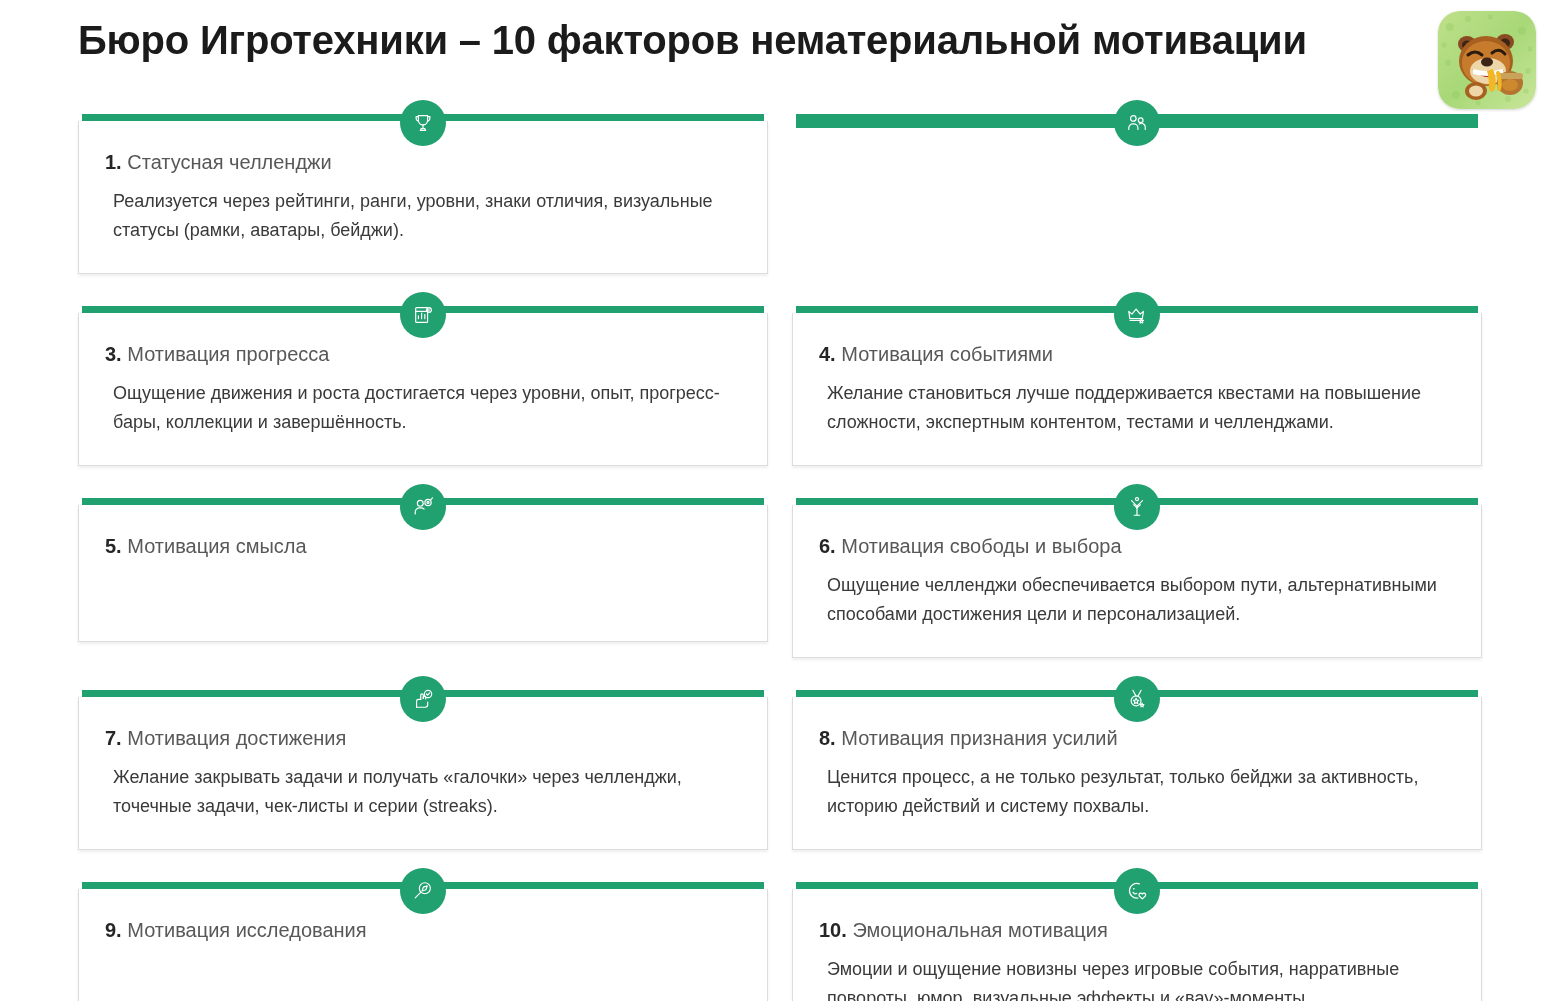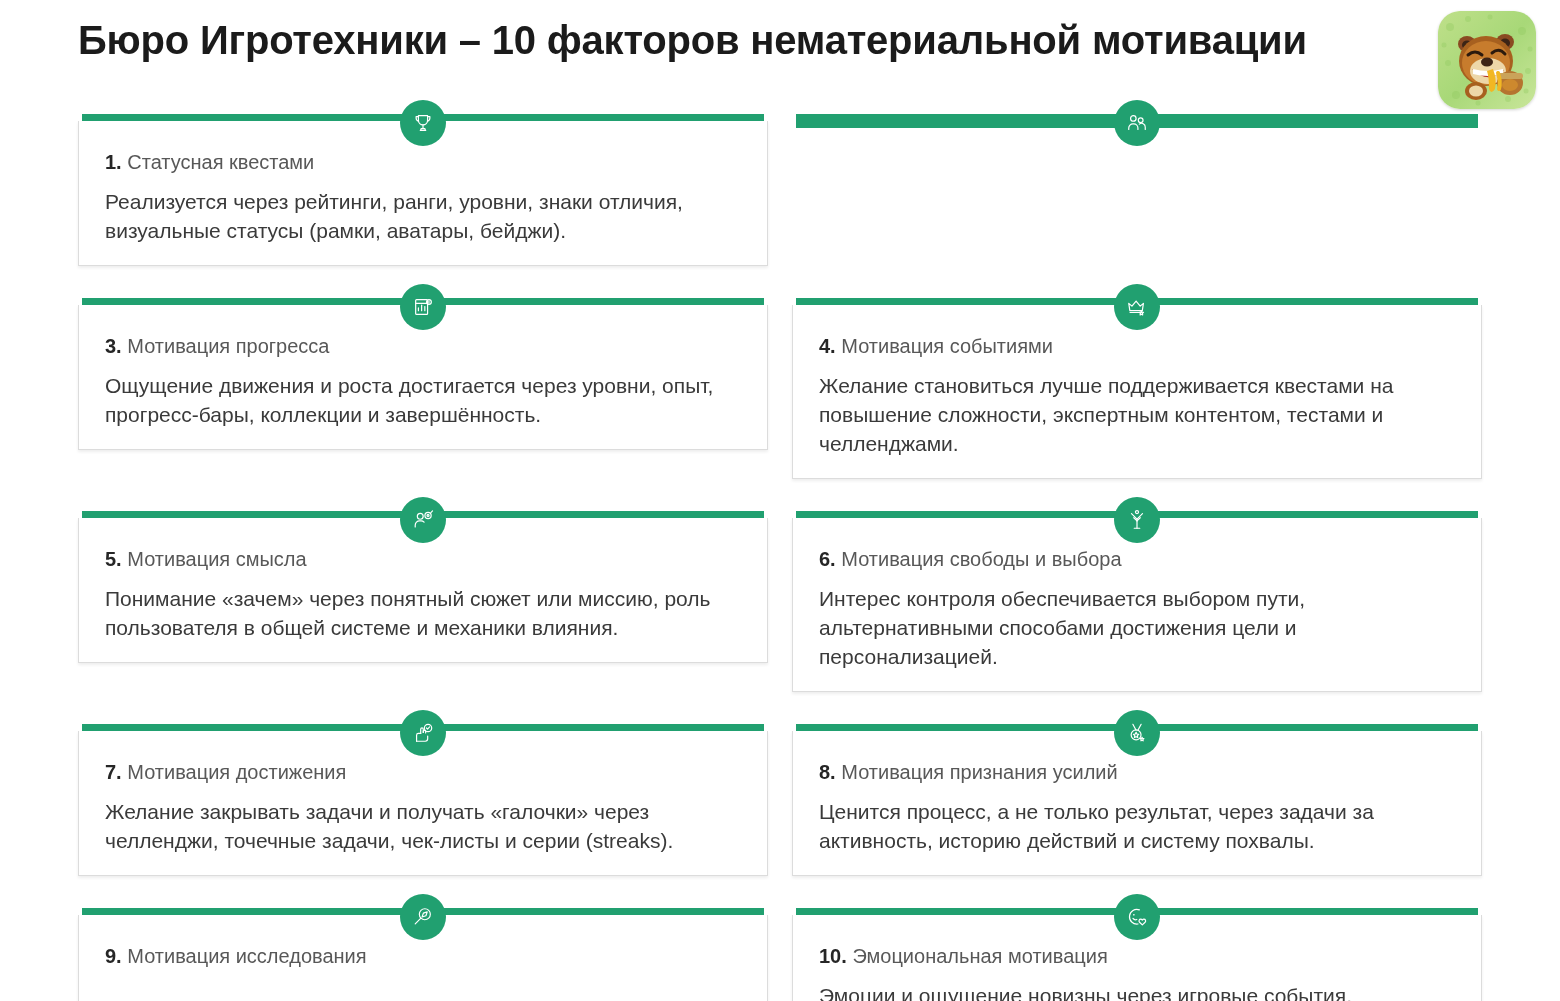--- a/index.html
+++ b/index.html
@@ -109,24 +109,24 @@
     font-weight: 400;
     margin: 0 0 12px 0;
     white-space: nowrap;
   }
   .card-title .num {
     font-weight: 700;
     color: #262626;
   }
 
   .card-text {
-    font-size: 21px;
+    font-size: 18px;
     line-height: 29px;
     color: #3a3a3a;
-    margin: 0;
+    margin: 8px;
     max-width: 680px;
   }
 </style>
 </head>
 <body>
 
 <div class="header">
   <div class="page-title">Бюро Игротехники – 10 факторов нематериальной мотивации</div>
 
   <div class="brand-logo">
@@ -194,21 +194,21 @@
         <path d="M7 5H4.5v1.5A3.5 3.5 0 0 0 7 9.9"></path>
         <path d="M17 5h2.5v1.5A3.5 3.5 0 0 1 17 9.9"></path>
         <path d="M12 14v4"></path>
           <path d="M9 20h6"></path>
           <path d="M10 18h4l.6 2h-5.2z"></path>
       </svg>
     </div>
     <div class="card">
       <p class="card-title">
         <span class="num">1.</span>
-        <span>Статусная квестами</span>
+        <span>Статусная челленджи</span>
       </p>
       <p class="card-text">Реализуется через рейтинги, ранги, уровни, знаки отличия, визуальные статусы (рамки, аватары, бейджи).</p>
     </div>
   </div>
 
   <div class="card-wrap">
     <div class="card-bar"></div>
     <div class="card-icon">
       <svg viewBox="0 0 24 24" fill="none" stroke="#ffffff" stroke-width="1.3" stroke-linecap="round" stroke-linejoin="round">
         <circle cx="8" cy="7" r="3"></circle>
@@ -268,21 +268,20 @@
         <circle cx="17.5" cy="7" r="3.4"></circle>
         <circle cx="17.5" cy="7" r="1.1"></circle>
         <path d="M20.6 3.9L22.4 2.1"></path>
       </svg>
     </div>
     <div class="card">
       <p class="card-title">
         <span class="num">5.</span>
         <span>Мотивация смысла</span>
       </p>
-      <p class="card-text">Понимание «зачем» через понятный сюжет или миссию, роль пользователя в общей системе и механики влияния.</p>
     </div>
   </div>
 
   <div class="card-wrap">
     <div class="card-bar"></div>
     <div class="card-icon">
       <svg viewBox="0 0 24 24" fill="none" stroke="#ffffff" stroke-width="1.3" stroke-linecap="round" stroke-linejoin="round">
         <path d="M12 21V11"></path>
         <path d="M12 11L6 5"></path>
         <path d="M12 11l6-6"></path>
@@ -290,21 +289,21 @@
         <path d="M12 13l3.5-3.5"></path>
         <circle cx="12" cy="3.4" r="1.7"></circle>
         <path d="M9 21h6"></path>
       </svg>
     </div>
     <div class="card">
       <p class="card-title">
         <span class="num">6.</span>
         <span>Мотивация свободы и выбора</span>
       </p>
-      <p class="card-text">Интерес контроля обеспечивается выбором пути, альтернативными способами достижения цели и персонализацией.</p>
+      <p class="card-text">Ощущение челленджи обеспечивается выбором пути, альтернативными способами достижения цели и персонализацией.</p>
     </div>
   </div>
 
   <div class="card-wrap">
     <div class="card-bar"></div>
     <div class="card-icon">
       <svg viewBox="0 0 24 24" fill="none" stroke="#ffffff" stroke-width="1.3" stroke-linecap="round" stroke-linejoin="round">
         <path d="M5 21v-6.5a2 2 0 0 1 2-2h2.5"></path>
         <path d="M9.5 12.5V7.8a1.4 1.4 0 1 1 2.8 0v3.6"></path>
         <path d="M12.3 11.4v-1a1.3 1.3 0 1 1 2.6 0v1.6"></path>
@@ -331,21 +330,21 @@
         <circle cx="11" cy="14" r="5.4"></circle>
         <path d="M11 11.3l.9 1.9 2 .3-1.5 1.4.4 2.1-1.8-1-1.8 1 .4-2.1-1.5-1.4 2-.3z"></path>
         <path d="M17.5 16.6l.6 1.3 1.4.2-1 1 .2 1.4-1.2-.7-1.2.7.2-1.4-1-1 1.4-.2z"></path>
       </svg>
     </div>
     <div class="card">
       <p class="card-title">
         <span class="num">8.</span>
         <span>Мотивация признания усилий</span>
       </p>
-      <p class="card-text">Ценится процесс, а не только результат, через задачи за активность, историю действий и систему похвалы.</p>
+      <p class="card-text">Ценится процесс, а не только результат, только бейджи за активность, историю действий и систему похвалы.</p>
     </div>
   </div>
 
   <div class="card-wrap">
     <div class="card-bar"></div>
     <div class="card-icon">
       <svg viewBox="0 0 24 24" fill="none" stroke="#ffffff" stroke-width="1.3" stroke-linecap="round" stroke-linejoin="round">
         <circle cx="14" cy="9" r="6"></circle>
         <path d="M9.7 13.3L3.5 19.5"></path>
         <path d="M16.6 6.4l-1.4 4.2-4.2 1.4 1.4-4.2z"></path>

